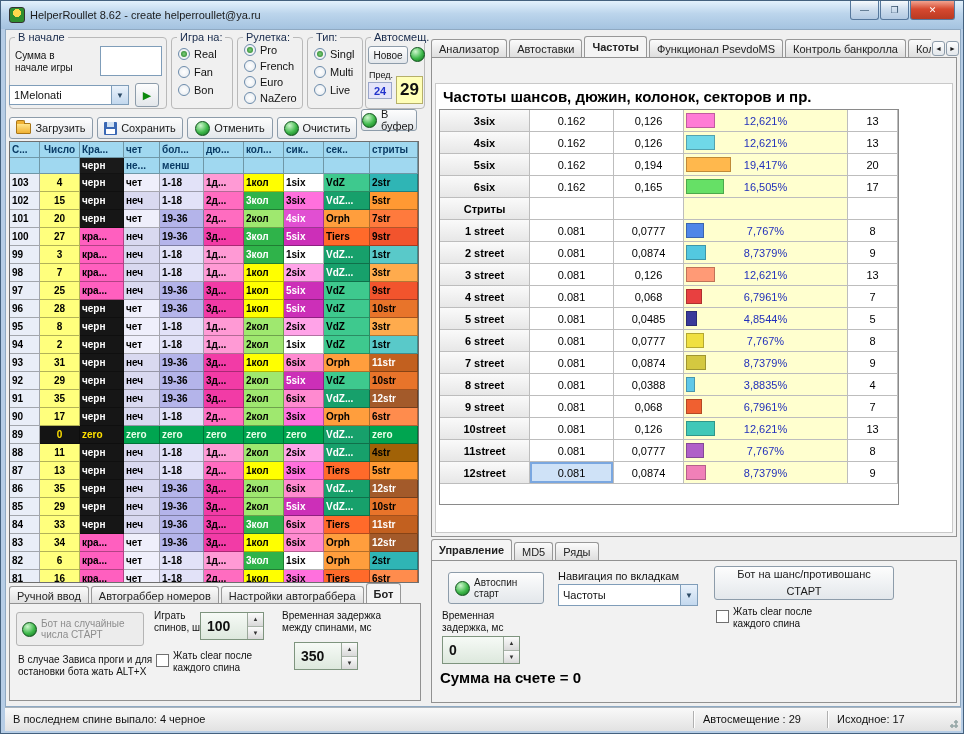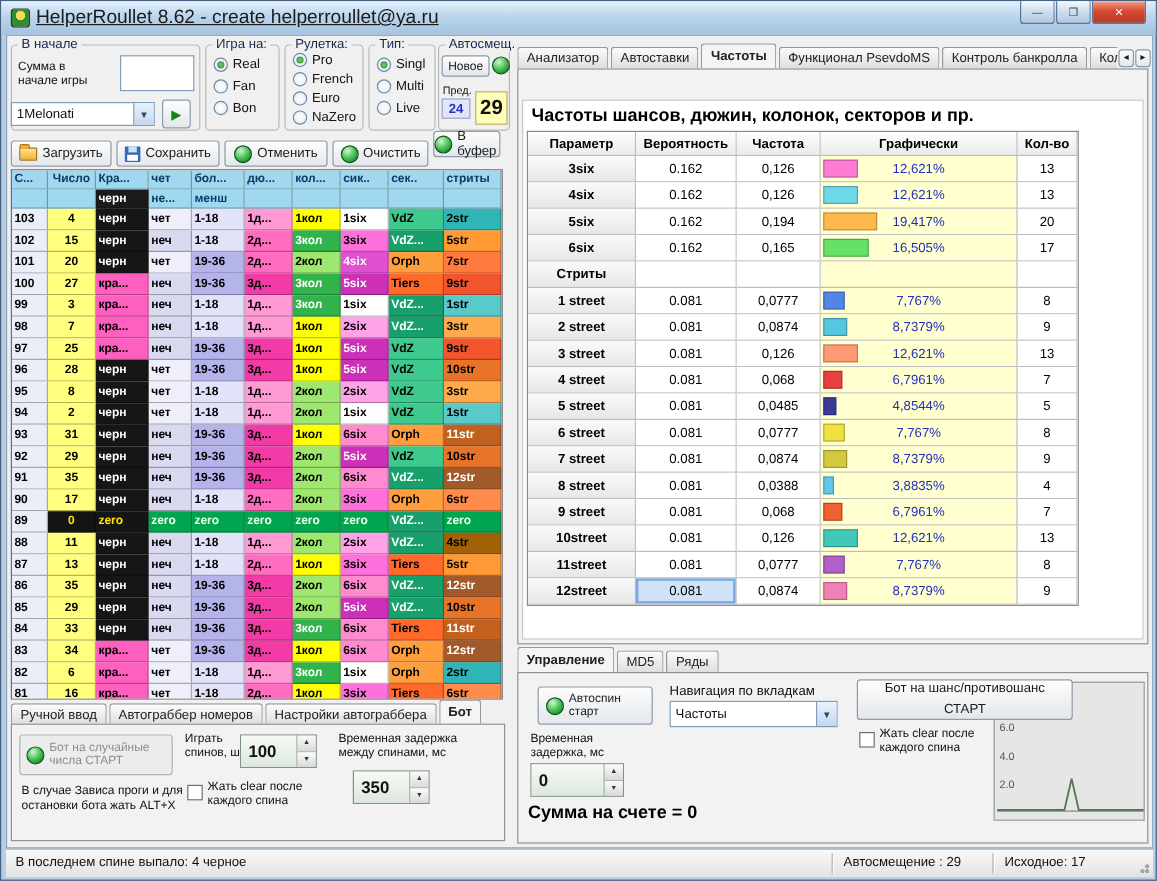--- a/index.html
+++ b/index.html
@@ -1,21 +1,21 @@
 <!DOCTYPE html>
 <html><head>
 <meta charset="utf-8">
 <style>
   *{margin:0;padding:0;box-sizing:border-box;font-family:"Liberation Sans",sans-serif;}
   html,body{width:964px;height:734px;overflow:hidden;background:#888;}
   .window{position:absolute;left:0;top:0;width:964px;height:734px;background:#b6cde6;border:1px solid #44617e;}
   
   .titlebar{position:absolute;left:0;top:0;right:0;height:28px;background:linear-gradient(#e3f1fc,#bcd5ec 45%,#a5c3e0);display:flex;align-items:center;}
   .appicon{width:16px;height:16px;margin:0 5px 0 8px;border-radius:3px;border:1px solid #333;background:radial-gradient(circle at 50% 35%,#ffd94d 0 34%,#2f8f2f 35% 100%);}
-  .title{font-size:16px;color:#1b1b1b;text-decoration:underline;}
+  .title{font-size:11px;color:#1b1b1b;}
   .winbtns{position:absolute;right:8px;top:0;display:flex;gap:1px;}
   .wbtn{width:29px;height:19px;border:1px solid #56779c;border-top:none;border-radius:0 0 3px 3px;background:linear-gradient(#f6fafd,#cfdeee 45%,#b2c9e2);color:#2d4a66;display:flex;align-items:center;justify-content:center;font-size:9px;}
   .wbtn.close{width:45px;background:linear-gradient(#f3a38f,#d6492f 45%,#b93a22);color:#fff;}
   .client{position:absolute;left:4px;top:28px;width:956px;height:678px;background:#f0f0f0;border:1px solid #8fa9c2;}
   .group{position:absolute;border:1px solid #b9b9b9;border-radius:4px;}
   .gtitle{position:absolute;top:-7px;left:5px;background:#f0f0f0;padding:0 3px;font-size:11px;color:#15284a;}
   .glabel{position:absolute;font-size:10px;color:#111;}
   .edit{position:absolute;background:#fff;border:1px solid #7f9db9;}
   .btn{position:absolute;border:1px solid #8d9caa;border-radius:3px;background:linear-gradient(#fdfdfd,#e3e7eb);display:flex;align-items:center;justify-content:center;gap:4px;font-size:11px;color:#1a1a1a;}
   .radio{position:absolute;display:flex;align-items:center;gap:4px;font-size:11px;color:#111;}
@@ -555,27 +555,20 @@
     </div>
   <div class="btn" style="left:945px;top:40px;width:13px;height:15px;font-size:7px">
       <span class="icon-right">►</span>
     </div>
 
   <div class="panel" style="left:430px;top:56px;width:526px;height:480px"></div>
   <div class="whitearea" style="left:434px;top:82px;width:518px;height:450px"></div>
   <span class="heading" style="left:442px;top:87px">Частоты шансов, дюжин, колонок, секторов и пр.</span>
 
   <div class="ftable" style="left:438px;top:108px;width:460px;height:396px">
-    <div class="fhead">
-        <span class="fc f0 fh">Параметр</span>
-        <span class="fc f1 fh">Вероятность</span>
-        <span class="fc f2 fh">Частота</span>
-        <span class="fc f3 fh">Графически</span>
-        <span class="fc f4 fh">Кол-во</span>
-      </div>
     <div>
         <div class="frow">
           <span class="fc f0 fparam">3six</span>
           <span class="fc f1">0.162</span>
           <span class="fc f2">0,126</span>
           <span class="fc f3">
             <i class="bar" style="width: 29px; background: rgb(255, 123, 213);"></i>
             <b class="pct">12,621%</b>
           </span>
           <span class="fc f4">13</span>
@@ -741,30 +734,20 @@
   </div>
 
   <div class="tabrow" style="left:430px;top:538px;width:300px;height:21px">
     <span class="tab active">Управление</span>
     <span class="tab">MD5</span>
     <span class="tab">Ряды</span>
   </div>
 
   <div class="panel" style="left:430px;top:559px;width:526px;height:143px">
 
-    <div class="chart" style="left:396px;top:7px;width:126px;height:116px">
-      <span class="ctick" style="left:4px;top:8px">8.0</span>
-      <span class="ctick" style="left:4px;top:32px">6.0</span>
-      <span class="ctick" style="left:4px;top:56px">4.0</span>
-      <span class="ctick" style="left:4px;top:80px">2.0</span>
-      <svg width="126" height="116">
-        <line x1="2" y1="107" x2="124" y2="107" stroke="#888" stroke-width="1"></line>
-        <polyline points="2,106 58,106 64,80 70,106 124,106" fill="none" stroke="#4f7a55" stroke-width="1.5"></polyline>
-      </svg>
-    </div>
 
     <div class="btn" style="left:16px;top:11px;width:96px;height:32px;justify-content:flex-start;padding-left:6px">
       <span class="sphere"></span>
       <span style="font-size:10px;line-height:11px">
         <span>Автоспин</span><br><span>старт</span>
       </span>
     </div>
     <span class="smalltext" style="left:10px;top:49px">Временная</span>
     <span class="smalltext" style="left:10px;top:61px">задержка, мс</span>
     <div class="spin" style="left:10px;top:75px;width:78px;height:28px">

